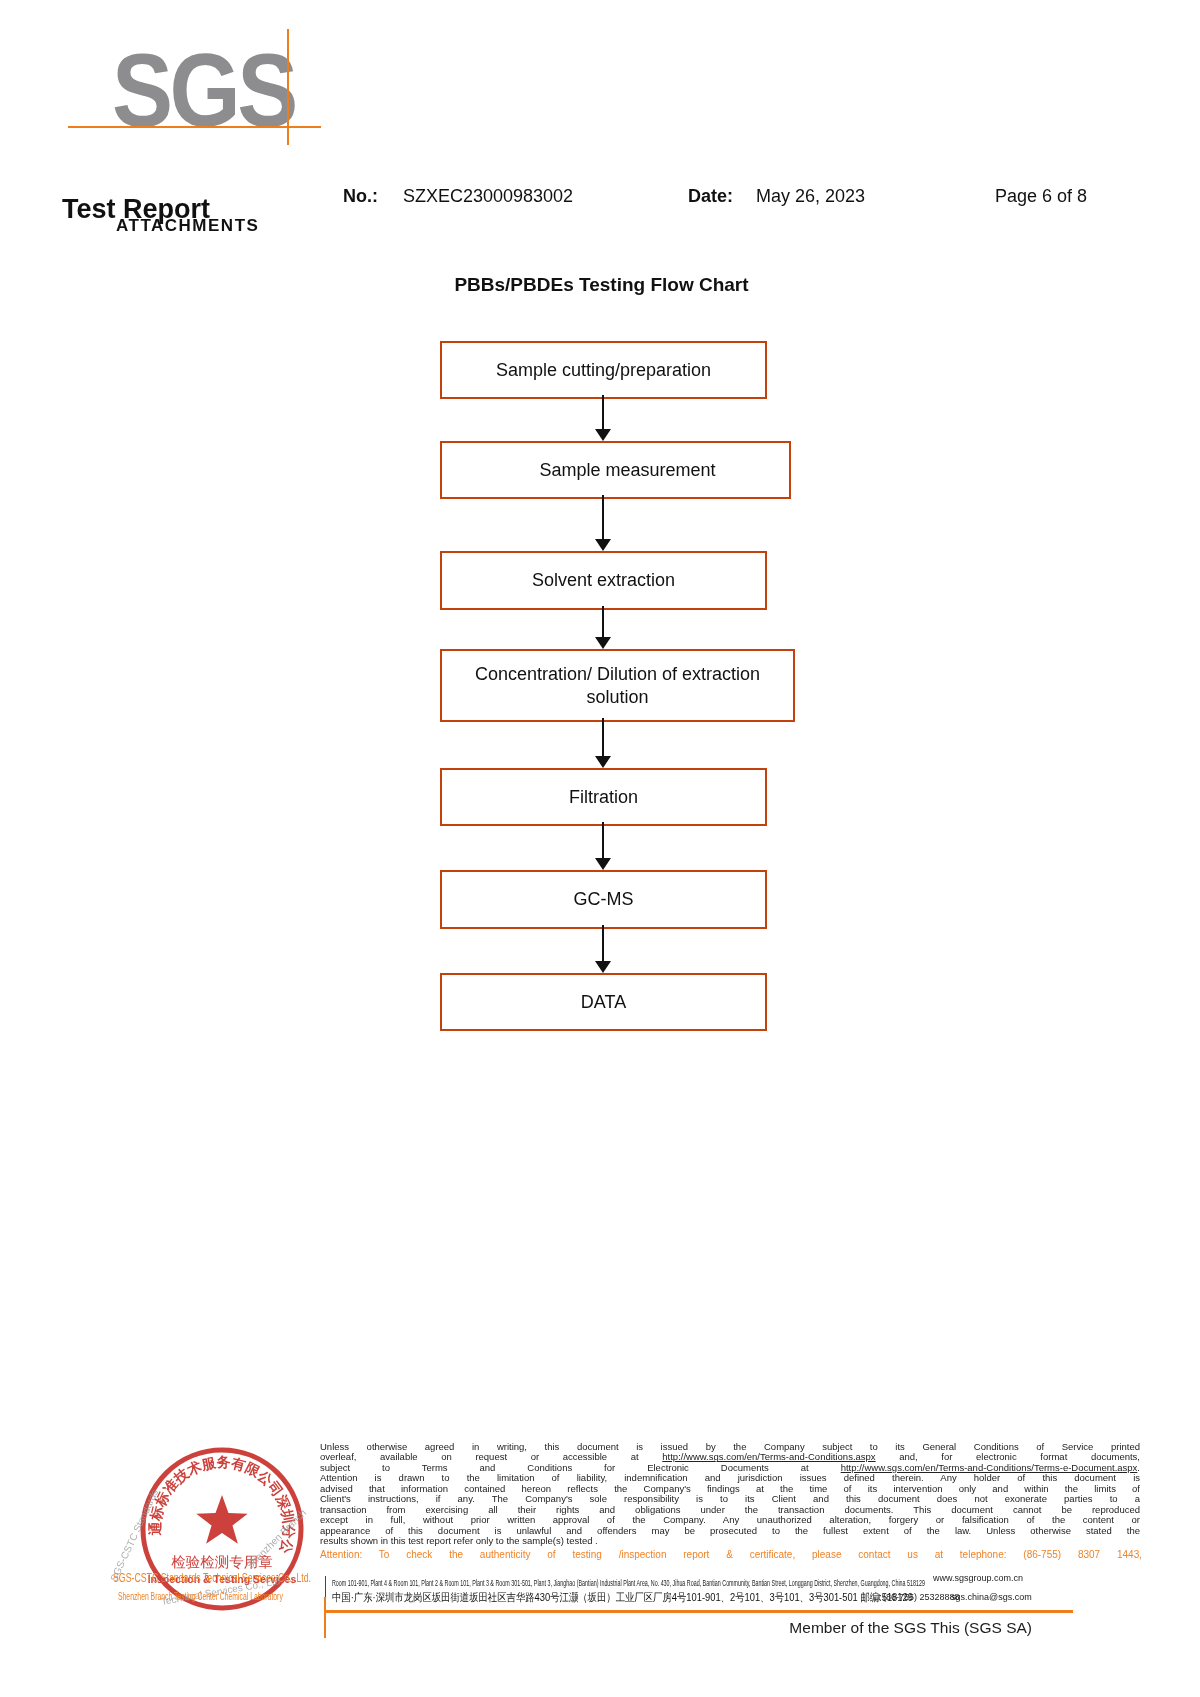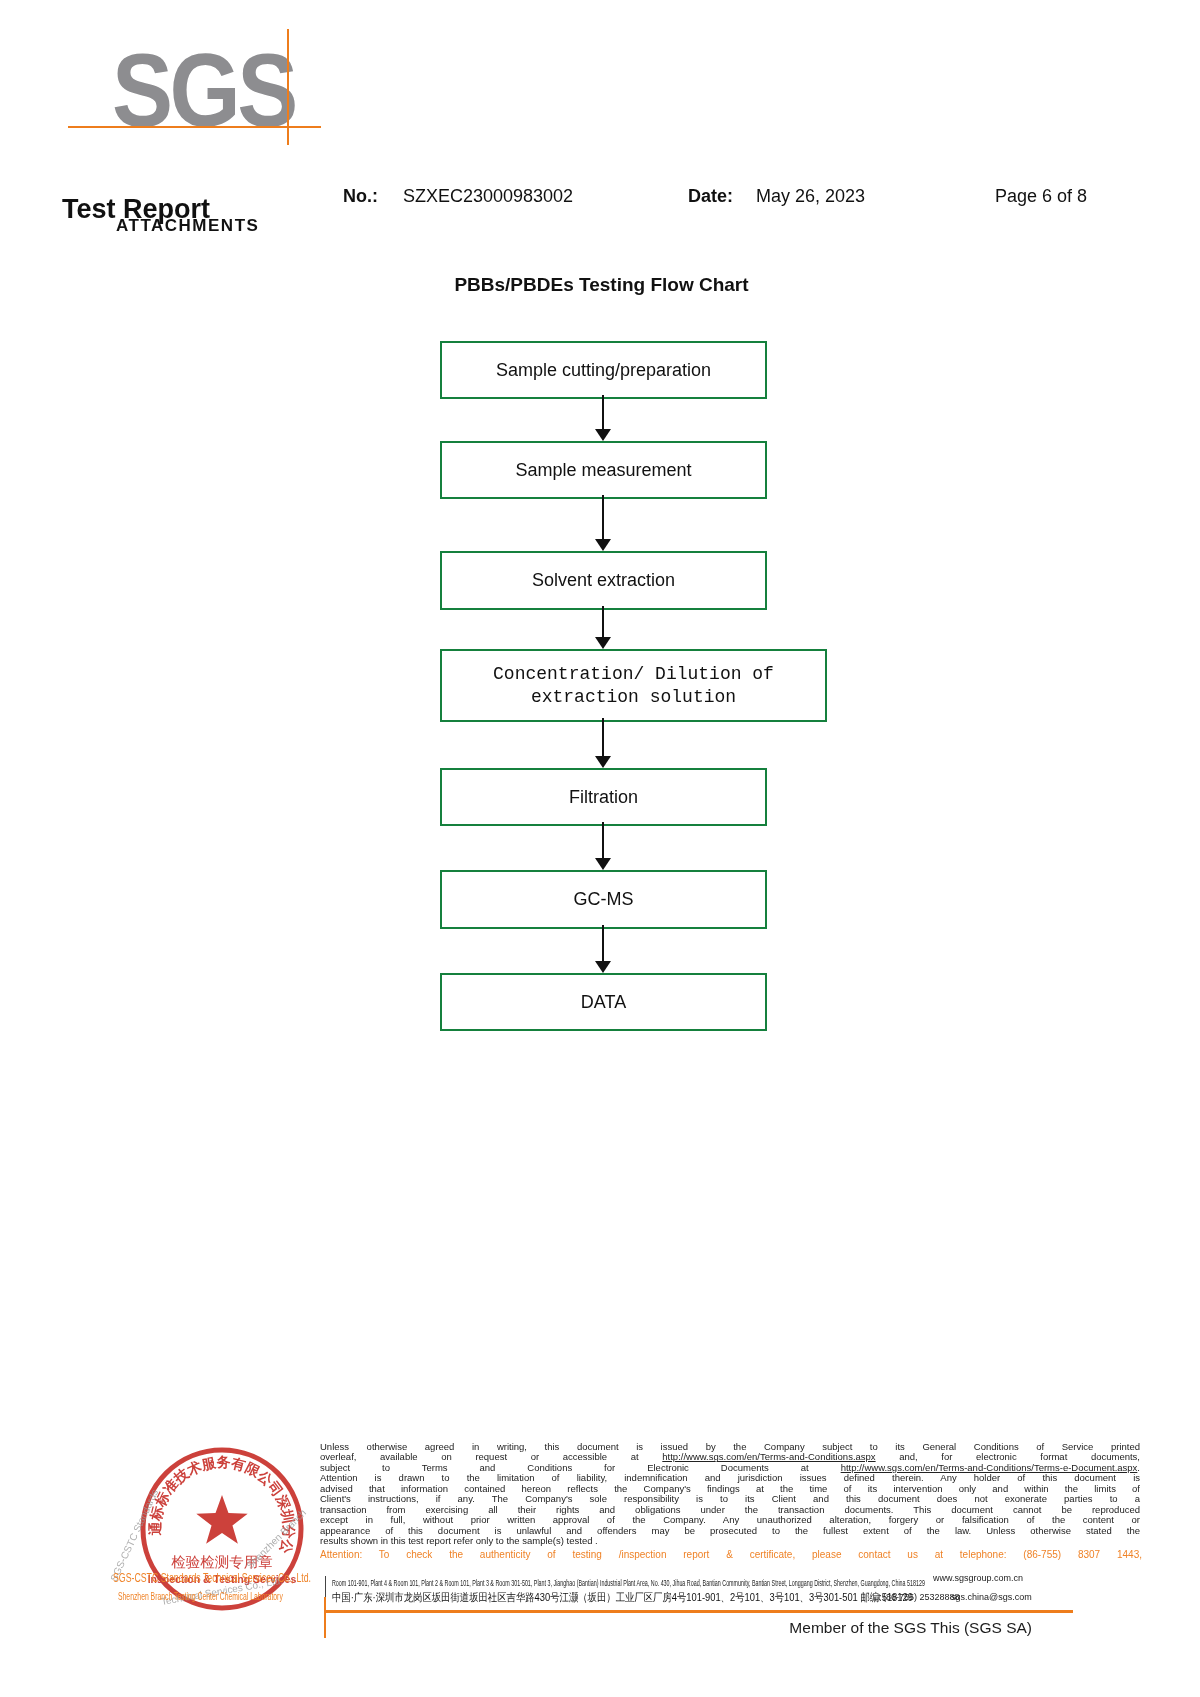--- a/index.html
+++ b/index.html
@@ -7,21 +7,21 @@
         font-family:"Liberation Sans",sans-serif;color:#111;overflow:hidden;}
   .abs{position:absolute;}
   .logo{font-weight:bold;color:#8d8d90;font-size:104px;line-height:1;letter-spacing:-4px;
         transform:scaleX(0.88);transform-origin:left top;}
   .oline{background:#ee7d1c;}
   .rpt-title{font-size:27px;font-weight:bold;margin-top:14px;}
   .attach{font-size:17px;font-weight:bold;letter-spacing:1.5px;}
   .hdr{font-size:18px;white-space:nowrap;}
   .hdr.b{font-weight:bold;}
   .fc-title{font-size:19px;font-weight:bold;text-align:center;}
-  .fbox{position:absolute;left:440px;width:323px;border:2px solid #15803d;background:#fff;
+  .fbox{position:absolute;left:440px;width:323px;border:2px solid #c2410c;background:#fff;
         display:flex;align-items:center;justify-content:center;text-align:center;
         font-size:18px;line-height:1.25;color:#111;}
   .aline{position:absolute;left:602px;width:2px;background:#111;}
   .ahead{position:absolute;left:595px;width:0;height:0;
          border-left:8px solid transparent;border-right:8px solid transparent;
          border-top:12px solid #111;}
   .dlines{position:absolute;left:320px;top:1442px;width:820px;font-size:9.5px;
           line-height:10.45px;color:#222;}
   .dline{text-align:justify;text-align-last:justify;white-space:normal;}
   .dline.last{text-align:left;text-align-last:left;}
@@ -60,29 +60,29 @@
   <div class="abs hdr b" style="left:688px;top:186px;">Date:</div>
   <div class="abs hdr" style="left:756px;top:186px;">May 26, 2023</div>
   <div class="abs hdr" style="left:995px;top:186px;">Page 6 of 8</div>
 
   <div class="abs fc-title" style="left:340px;top:274px;width:523px;">PBBs/PBDEs Testing Flow Chart</div>
 
   <div class="fbox" style="top:341px;height:54px;">Sample cutting/preparation</div>
   <div class="aline" style="top:395px;height:35px;"></div>
   <div class="ahead" style="top:429px;"></div>
 
-  <div class="fbox" style="top:441px;height:54px;">Sample measurement</div>
+  <div class="fbox" style="top:441px;height:54px;padding-left:24px;">Sample measurement</div>
   <div class="aline" style="top:495px;height:44px;"></div>
   <div class="ahead" style="top:539px;"></div>
 
   <div class="fbox" style="top:551px;height:55px;">Solvent extraction</div>
   <div class="aline" style="top:606px;height:31px;"></div>
   <div class="ahead" style="top:637px;"></div>
 
-  <div class="fbox" style="top:649px;height:69px;padding:0 30px;font-family:Liberation Mono, monospace;">Concentration/ Dilution of extraction solution</div>
+  <div class="fbox" style="top:649px;height:69px;padding:0 14px;">Concentration/ Dilution of extraction solution</div>
   <div class="aline" style="top:718px;height:38px;"></div>
   <div class="ahead" style="top:756px;"></div>
 
   <div class="fbox" style="top:768px;height:54px;">Filtration</div>
   <div class="aline" style="top:822px;height:36px;"></div>
   <div class="ahead" style="top:858px;"></div>
 
   <div class="fbox" style="top:870px;height:55px;">GC-MS</div>
   <div class="aline" style="top:925px;height:36px;"></div>
   <div class="ahead" style="top:961px;"></div>

